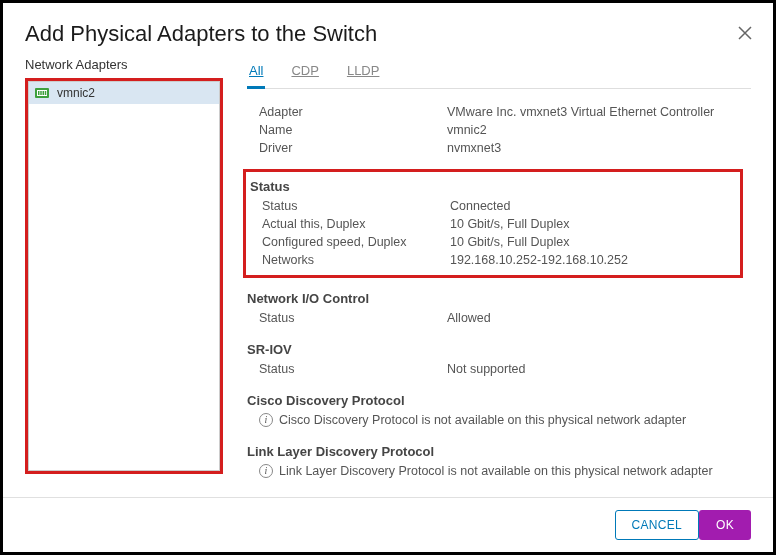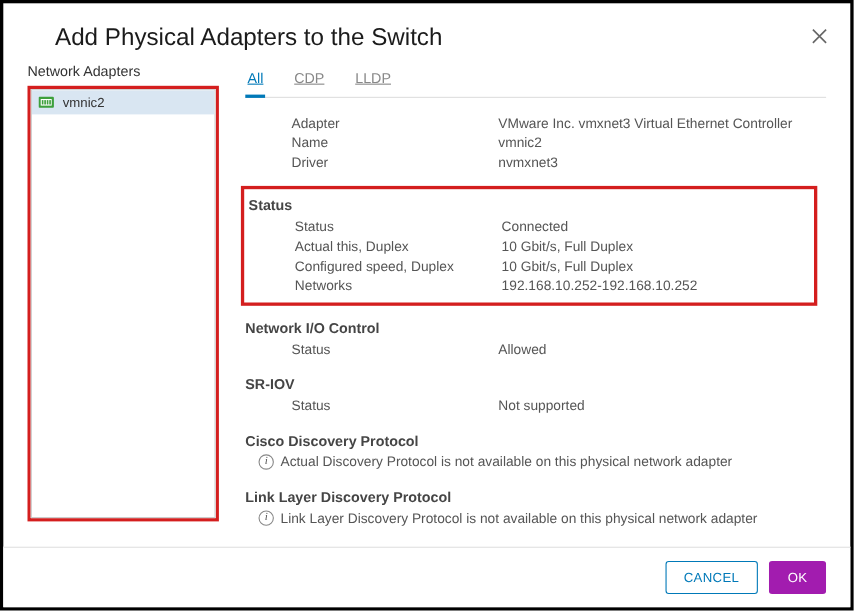--- a/index.html
+++ b/index.html
@@ -1,46 +1,46 @@
 <!DOCTYPE html>
 <html><head>
   <meta charset="utf-8">
   <style>
     * { margin: 0; padding: 0; box-sizing: border-box; }
     body { font-family: Arial, "Helvetica Neue", Helvetica, sans-serif; font-size: 13px; color: #333; background: #fff; }
     .window { width: 776px; height: 555px; border: 3px solid #000; position: relative; }
     .titlebar { display: flex; align-items: center; justify-content: space-between; padding: 18px 20px 10px 22px; }
-    .title { font-size: 22px; font-weight: 400; color: #1b1b1b; margin-left: 25px; }
+    .title { font-size: 22px; font-weight: 400; color: #1b1b1b; }
     .close { font-size: 18px; color: #555; cursor: pointer; line-height: 1; }
     .content { display: flex; padding: 0 22px 0 22px; height: calc(100% - 128px); }
-    .left-panel { width: 174px; flex-shrink: 0; }
+    .left-panel { width: 198px; flex-shrink: 0; }
     .left-label { font-size: 13px; color: #333; margin-bottom: 6px; }
     .adapter-list-wrap { border: 3px solid #d41e1e; padding: 0; }
     .adapter-list { border: 1px solid #ccc; height: 390px; overflow-y: scroll; background: #fff; }
     .adapter-list::-webkit-scrollbar { width: 16px; }
     .adapter-list::-webkit-scrollbar-track { background: #f0f0f0; }
     .adapter-list::-webkit-scrollbar-thumb { background: #c6c6c6; border: 1px solid #b0b0b0; }
     .adapter-list::-webkit-scrollbar-button:single-button { background: #f0f0f0; border: 1px solid #ccc; height: 16px; display: block; }
     .adapter-item { display: flex; align-items: center; gap: 6px; padding: 4px 6px; cursor: pointer; font-size: 12px; }
     .adapter-item.selected { background: #d9e6f2; }
     .nic-icon { width: 16px; height: 12px; display: inline-block; position: relative; }
     .nic-icon svg { width: 16px; height: 12px; }
     .right-panel { flex: 1; padding-left: 24px; }
     .tabs { display: flex; gap: 24px; border-bottom: 1px solid #dedede; margin-bottom: 14px; }
     .tab { padding: 6px 2px 8px 2px; color: #888; cursor: pointer; font-size: 13px; text-decoration: underline; }
     .tab.active { color: #0079b8; border-bottom: 3px solid #0079b8; margin-bottom: -1px; }
     .detail-section { margin-bottom: 12px; }
     .detail-section .heading { font-weight: 700; color: #454545; padding: 3px 0; }
     .detail-row { display: flex; padding: 2px 0 2px 12px; color: #555; font-size: 12.5px; }
-    .detail-label { width: 188px; flex-shrink: 0; margin-left: 30px; }
+    .detail-label { width: 188px; flex-shrink: 0; }
     .detail-value { flex: 1; }
     .boxed { border: 3px solid #d41e1e; padding: 4px 0 6px 0; margin-left: -4px; padding-left: 4px; margin-right: 8px; margin-bottom: 10px; }
     .info-line { display: flex; align-items: center; gap: 6px; padding: 2px 0 2px 12px; font-size: 12.5px; color: #555; }
     .info-icon { width: 14px; height: 14px; display: inline-block; border: 1px solid #888; border-radius: 50%; text-align: center; line-height: 12px; font-size: 10px; font-style: italic; font-family: Georgia, serif; color: #555; }
-    .footer { position: absolute; bottom: 0; left: 0; right: 0; border-top: 1px solid #e0e0e0; padding: 12px 22px; display: flex; justify-content: flex-end; gap: 10px; background: #fff; }
+    .footer { position: absolute; bottom: 0; left: 0; right: 0; border-top: 1px solid #e0e0e0; padding: 12px 22px; display: flex; justify-content: flex-end; background: #fff; }
     .btn { padding: 7px 16px; font-size: 12px; border-radius: 3px; cursor: pointer; border: 1px solid transparent; letter-spacing: 0.3px; }
     .btn-cancel { background: #fff; color: #0079b8; border: 1px solid #0079b8; }
     .btn-ok { background: #a21caf; color: #fff; }
   </style>
 </head>
 <body>
 
 <div class="window">
   <div class="titlebar">
     <div class="title">Add Physical Adapters to the Switch</div>
@@ -128,21 +128,21 @@
         <div class="detail-row">
           <div class="detail-label">Status</div>
           <div class="detail-value">Not supported</div>
         </div>
       </div>
 
       <div class="detail-section">
         <div class="heading">Cisco Discovery Protocol</div>
         <div class="info-line">
           <span class="info-icon">i</span>
-          <span>Actual Discovery Protocol is not available on this physical network adapter</span>
+          <span>Cisco Discovery Protocol is not available on this physical network adapter</span>
         </div>
       </div>
 
       <div class="detail-section">
         <div class="heading">Link Layer Discovery Protocol</div>
         <div class="info-line">
           <span class="info-icon">i</span>
           <span>Link Layer Discovery Protocol is not available on this physical network adapter</span>
         </div>
       </div>

